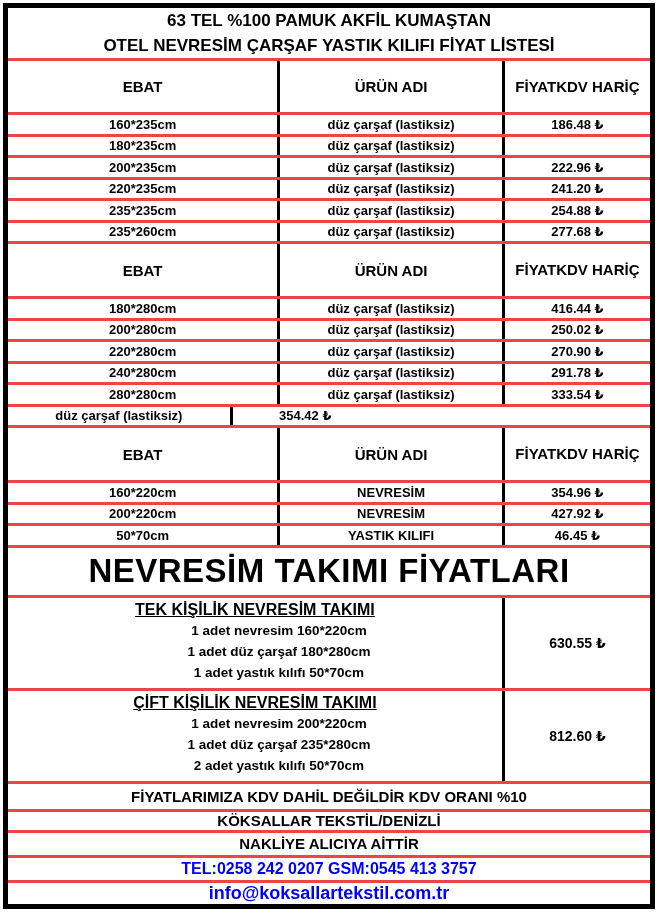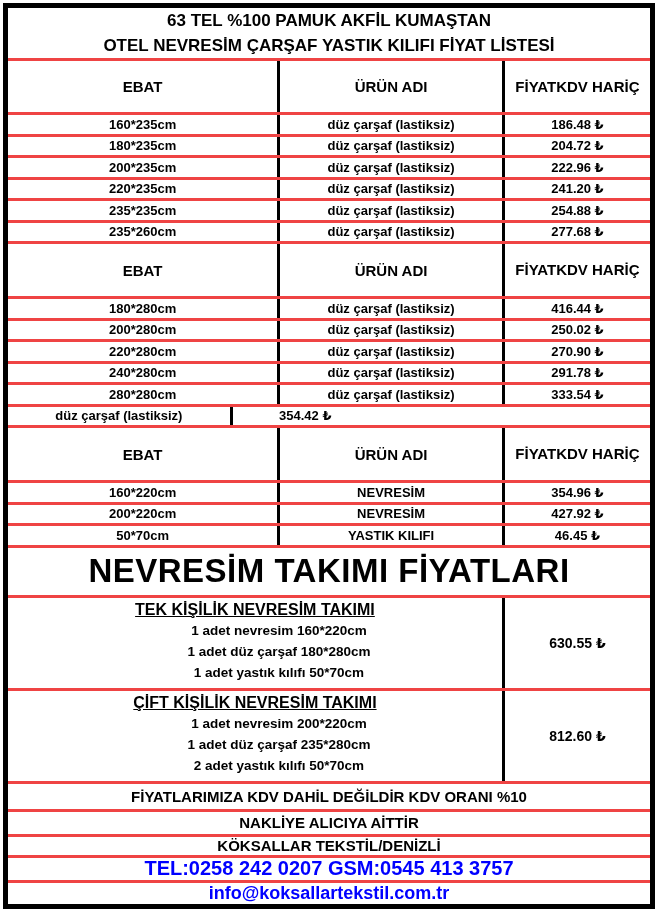--- a/index.html
+++ b/index.html
@@ -52,21 +52,21 @@
     text-align: right;
   }
   .set-title { font-size: 16px; text-decoration: underline; margin-bottom: 2px; }
   .set-line { font-size: 13.5px; line-height: 1.55; margin-left: 48px; }
   .set-price { font-size: 14px; }
 
   .note-row { display: flex; align-items: center; justify-content: center; text-align: center; }
   .kdv-row { height: 28px; font-size: 15px; }
   .ship-row { height: 25px; font-size: 15px; }
   .company-row { height: 21px; font-size: 15px; }
-  .phone-row { height: 25px; font-size: 20px; color: #0000ff; }
+  .phone-row { height: 25px; font-size: 16px; color: #0000ff; }
   .email-row { flex: 1; font-size: 18px; color: #0000ff; }
 </style>
 </head>
 <body>
 
 <div class="sheet">
 
   <div class="title-block bb">
     <div>63 TEL %100 PAMUK AKFİL  KUMAŞTAN</div>
     <div>OTEL NEVRESİM ÇARŞAF YASTIK KILIFI FİYAT LİSTESİ</div>
@@ -82,21 +82,20 @@
   </div>
 
   <div class="hrow trow bb">
     <div class="cell c1">160*235cm</div>
     <div class="cell c2">düz çarşaf (lastiksiz)</div>
     <div class="cell c3">186.48 ₺</div>
   </div>
   <div class="hrow trow bb">
     <div class="cell c1">180*235cm</div>
     <div class="cell c2">düz çarşaf (lastiksiz)</div>
-    <div class="cell c3">204.72 ₺</div>
   </div>
   <div class="hrow trow bb">
     <div class="cell c1">200*235cm</div>
     <div class="cell c2">düz çarşaf (lastiksiz)</div>
     <div class="cell c3">222.96 ₺</div>
   </div>
   <div class="hrow trow bb">
     <div class="cell c1">220*235cm</div>
     <div class="cell c2">düz çarşaf (lastiksiz)</div>
     <div class="cell c3">241.20 ₺</div>
@@ -192,18 +191,18 @@
     <div class="cwide set-left">
       <div class="set-title">ÇİFT KİŞİLİK NEVRESİM TAKIMI</div>
       <div class="set-line">1 adet nevresim 200*220cm</div>
       <div class="set-line">1 adet düz çarşaf 235*280cm</div>
       <div class="set-line">2 adet yastık kılıfı 50*70cm</div>
     </div>
     <div class="cell c3 set-price">812.60 ₺</div>
   </div>
 
   <div class="note-row kdv-row bb">FİYATLARIMIZA KDV DAHİL DEĞİLDİR KDV ORANI %10</div>
+  <div class="note-row company-row bb">KÖKSALLAR TEKSTİL/DENİZLİ</div>
   <div class="note-row ship-row bb">NAKLİYE ALICIYA AİTTİR</div>
-  <div class="note-row company-row bb">KÖKSALLAR TEKSTİL/DENİZLİ</div>
   <div class="note-row phone-row bb">TEL:0258 242 0207 GSM:0545 413 3757</div>
   <div class="note-row email-row">info@koksallartekstil.com.tr</div>
 
 </div>
 
 </body></html>

